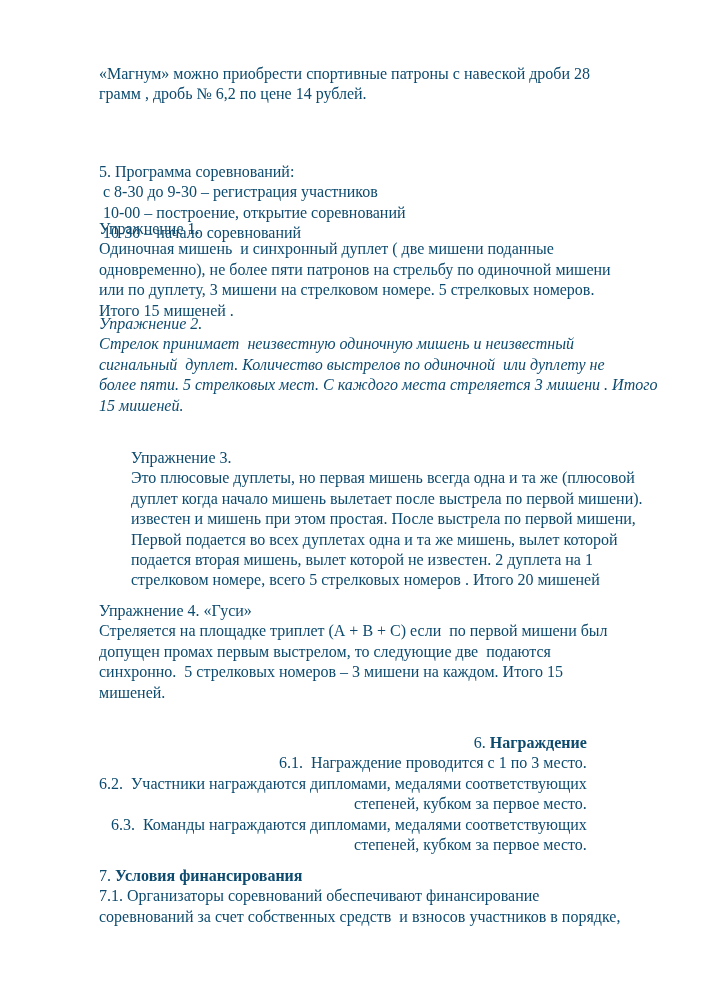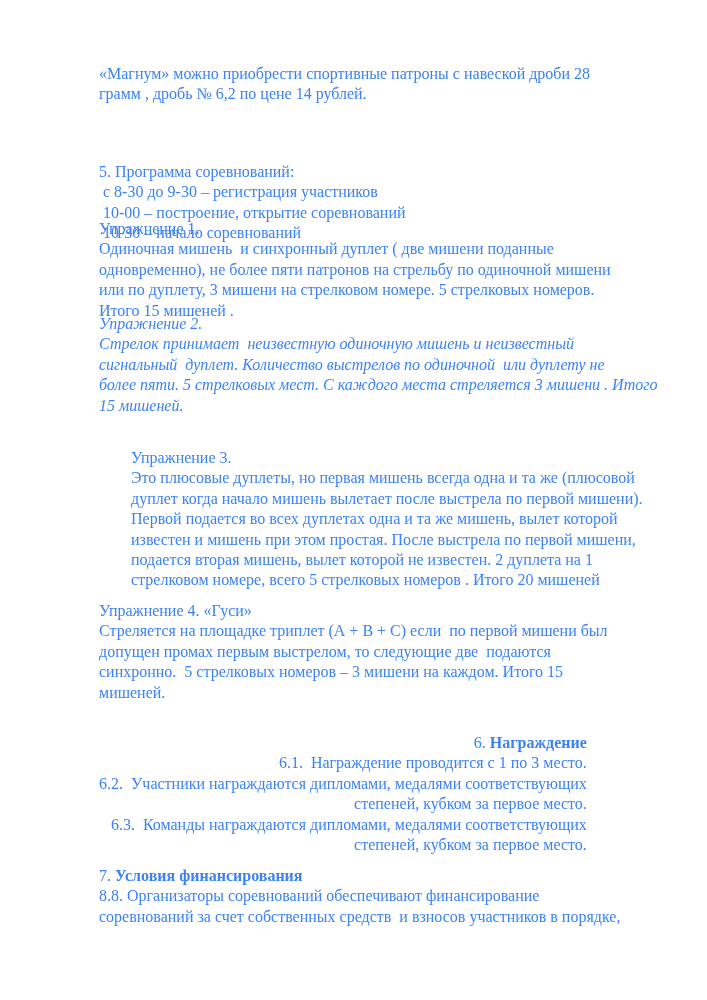--- a/index.html
+++ b/index.html
@@ -8,21 +8,21 @@
     background: #ffffff;
   }
   .page {
     position: relative;
     width: 707px;
     height: 1000px;
     background: #ffffff;
     overflow: hidden;
     font-family: "Liberation Serif", "DejaVu Serif", serif;
     font-size: 16px;
-    color: #3b82f6;
+    color: #0c4a6e;
   }
   .block {
     position: absolute;
     left: 99px;
   }
   .line {
     white-space: pre;
     line-height: 20.4px;
     height: 20.4px;
   }
@@ -69,22 +69,22 @@
     <div class="line">Стрелок принимает  неизвестную одиночную мишень и неизвестный</div>
     <div class="line">сигнальный  дуплет. Количество выстрелов по одиночной  или дуплету не</div>
     <div class="line">более пяти. 5 стрелковых мест. С каждого места стреляется 3 мишени . Итого</div>
     <div class="line">15 мишеней.</div>
   </div>
 
   <div class="block b-ex3">
     <div class="line">Упражнение 3.</div>
     <div class="line">Это плюсовые дуплеты, но первая мишень всегда одна и та же (плюсовой</div>
     <div class="line">дуплет когда начало мишень вылетает после выстрела по первой мишени).</div>
+    <div class="line">известен и мишень при этом простая. После выстрела по первой мишени,</div>
     <div class="line">Первой подается во всех дуплетах одна и та же мишень, вылет которой</div>
-    <div class="line">известен и мишень при этом простая. После выстрела по первой мишени,</div>
     <div class="line">подается вторая мишень, вылет которой не известен. 2 дуплета на 1</div>
     <div class="line">стрелковом номере, всего 5 стрелковых номеров . Итого 20 мишеней</div>
   </div>
 
   <div class="block b-ex4">
     <div class="line">Упражнение 4. «Гуси»</div>
     <div class="line">Стреляется на площадке триплет (А + В + С) если  по первой мишени был</div>
     <div class="line">допущен промах первым выстрелом, то следующие две  подаются</div>
     <div class="line">синхронно.  5 стрелковых номеров – 3 мишени на каждом. Итого 15</div>
     <div class="line">мишеней.</div>
@@ -94,17 +94,17 @@
     <div class="line"><span>6. </span><span class="bold">Награждение</span></div>
     <div class="line">6.1.  Награждение проводится с 1 по 3 место.</div>
     <div class="line">6.2.  Участники награждаются дипломами, медалями соответствующих</div>
     <div class="line">степеней, кубком за первое место.</div>
     <div class="line">6.3.  Команды награждаются дипломами, медалями соответствующих</div>
     <div class="line">степеней, кубком за первое место.</div>
   </div>
 
   <div class="block b-financing">
     <div class="line"><span>7. </span><span class="bold">Условия финансирования</span></div>
-    <div class="line">8.8. Организаторы соревнований обеспечивают финансирование</div>
+    <div class="line">7.1. Организаторы соревнований обеспечивают финансирование</div>
     <div class="line">соревнований за счет собственных средств  и взносов участников в порядке,</div>
   </div>
 
 </div>
 
 </body></html>

